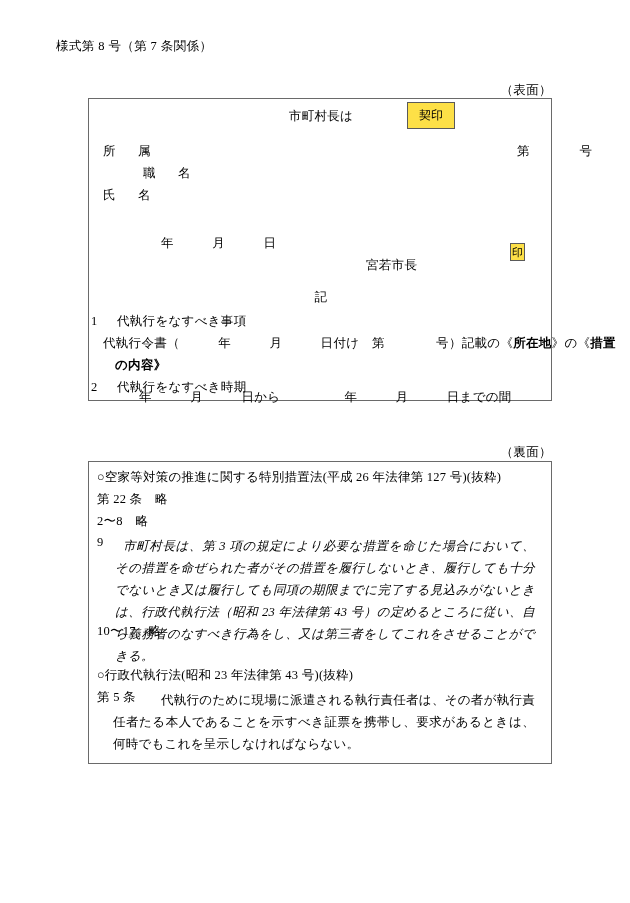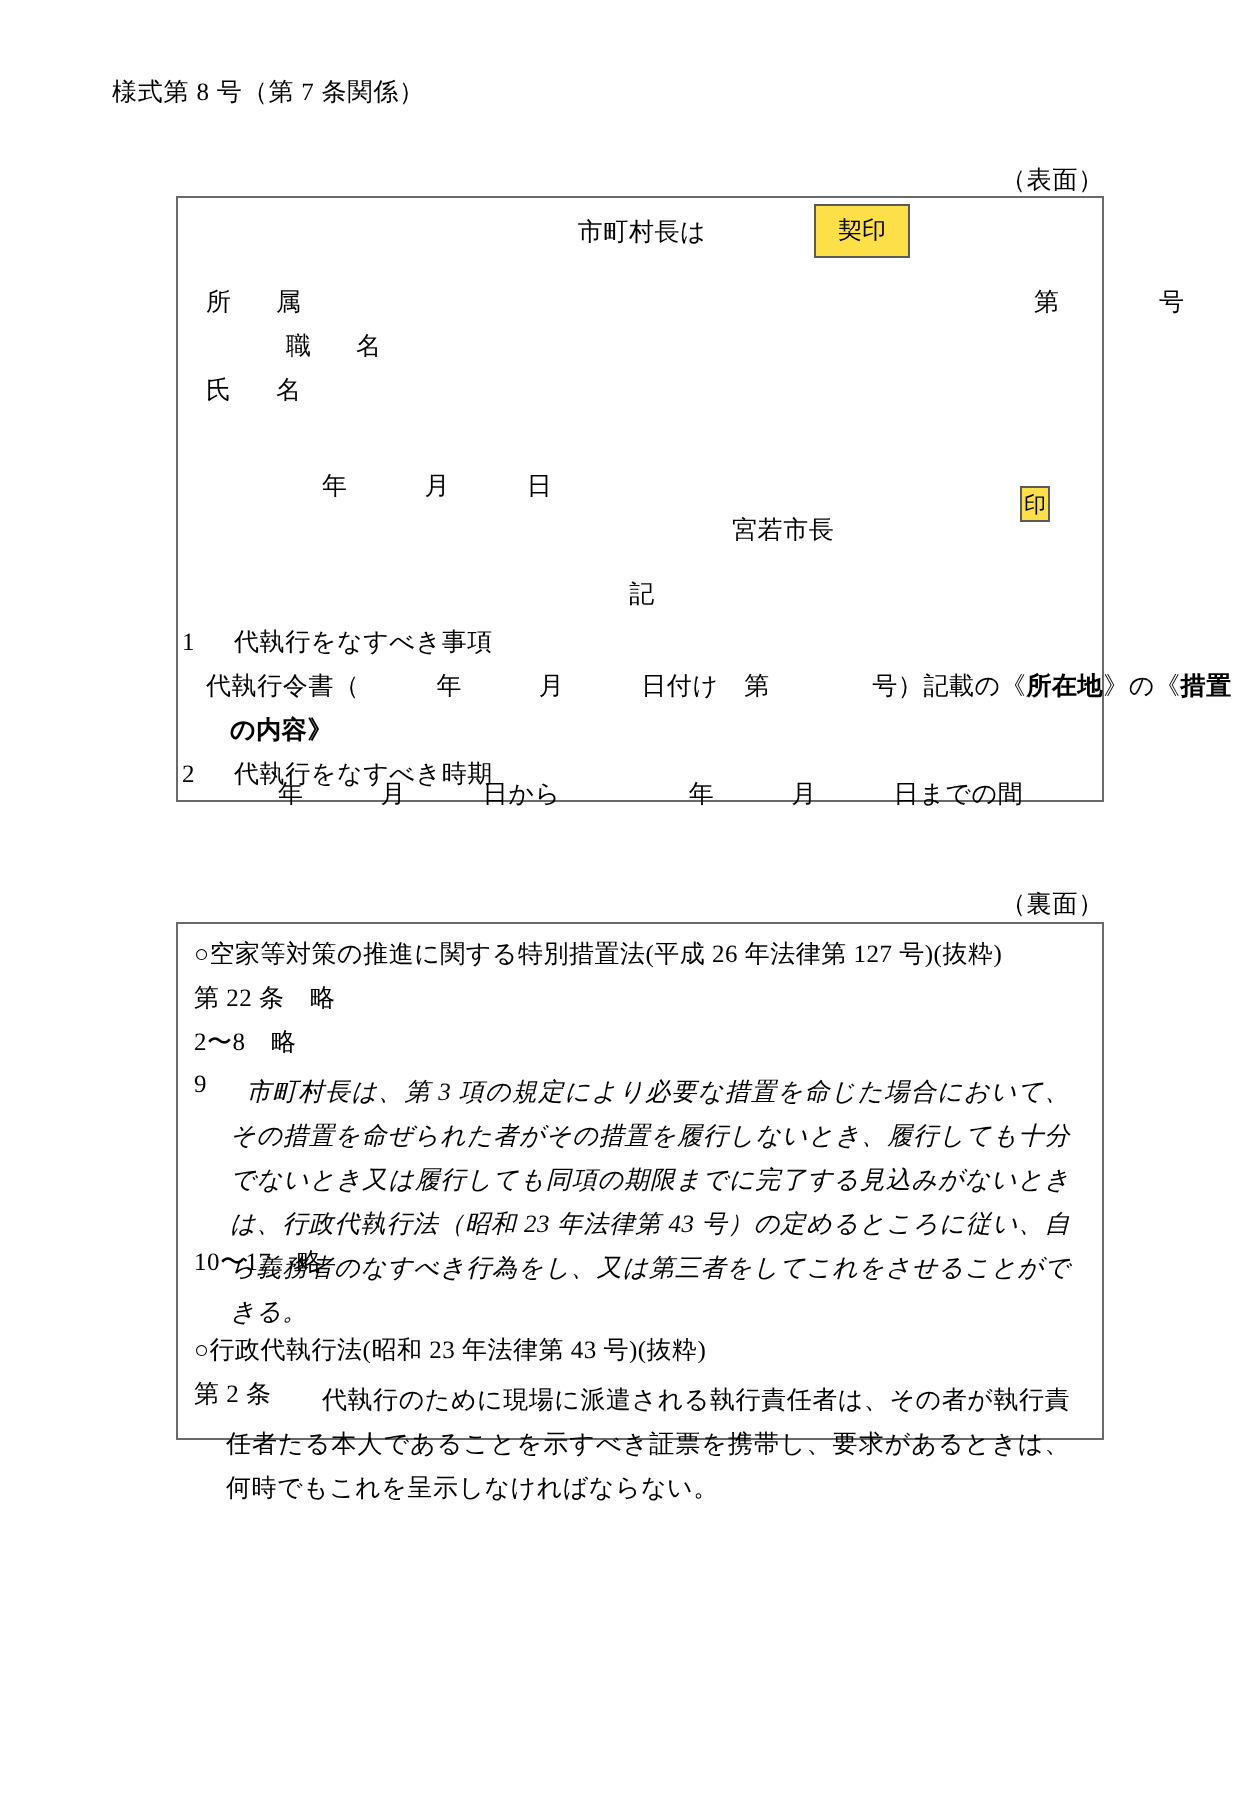--- a/index.html
+++ b/index.html
@@ -55,21 +55,21 @@
   #front-box {
     left: 88px;
     top: 98px;
     width: 464px;
     height: 303px;
   }
   #back-box {
     left: 88px;
     top: 461px;
     width: 464px;
-    height: 259px;
+    height: 303px;
   }
 
   
   .line {
     position: absolute;
     font-size: 12.5px;
     line-height: 1.05;
     letter-spacing: 0.3px;
     white-space: nowrap;
   }
@@ -228,18 +228,18 @@
     <div class="back-line" id="back-art22">第 22 条　略</div>
     <div class="back-line" id="back-range1">2〜8　略</div>
 
     <div class="back-line" id="back-para9-num">9</div>
     <div class="back-wrap" id="back-para9-text" style="text-indent: 8px;">市町村長は、第 3 項の規定により必要な措置を命じた場合において、その措置を命ぜられた者がその措置を履行しないとき、履行しても十分でないとき又は履行しても同項の期限までに完了する見込みがないときは、行政代執行法（昭和 23 年法律第 43 号）の定めるところに従い、自ら義務者のなすべき行為をし、又は第三者をしてこれをさせることができる。</div>
 
     <div class="back-line" id="back-range2">10〜17　略</div>
 
     <div class="back-line" id="back-law2-title">○行政代執行法(昭和 23 年法律第 43 号)(抜粋)</div>
 
-    <div class="back-line" id="back-art4-num">第 2 条</div>
+    <div class="back-line" id="back-art4-num">第 5 条</div>
     <div class="back-wrap" id="back-art4-text" style="text-indent: 48px;">代執行のために現場に派遣される執行責任者は、その者が執行責任者たる本人であることを示すべき証票を携帯し、要求があるときは、何時でもこれを呈示しなければならない。</div>
 
   </div>
 
 </div>
 
 </body></html>

